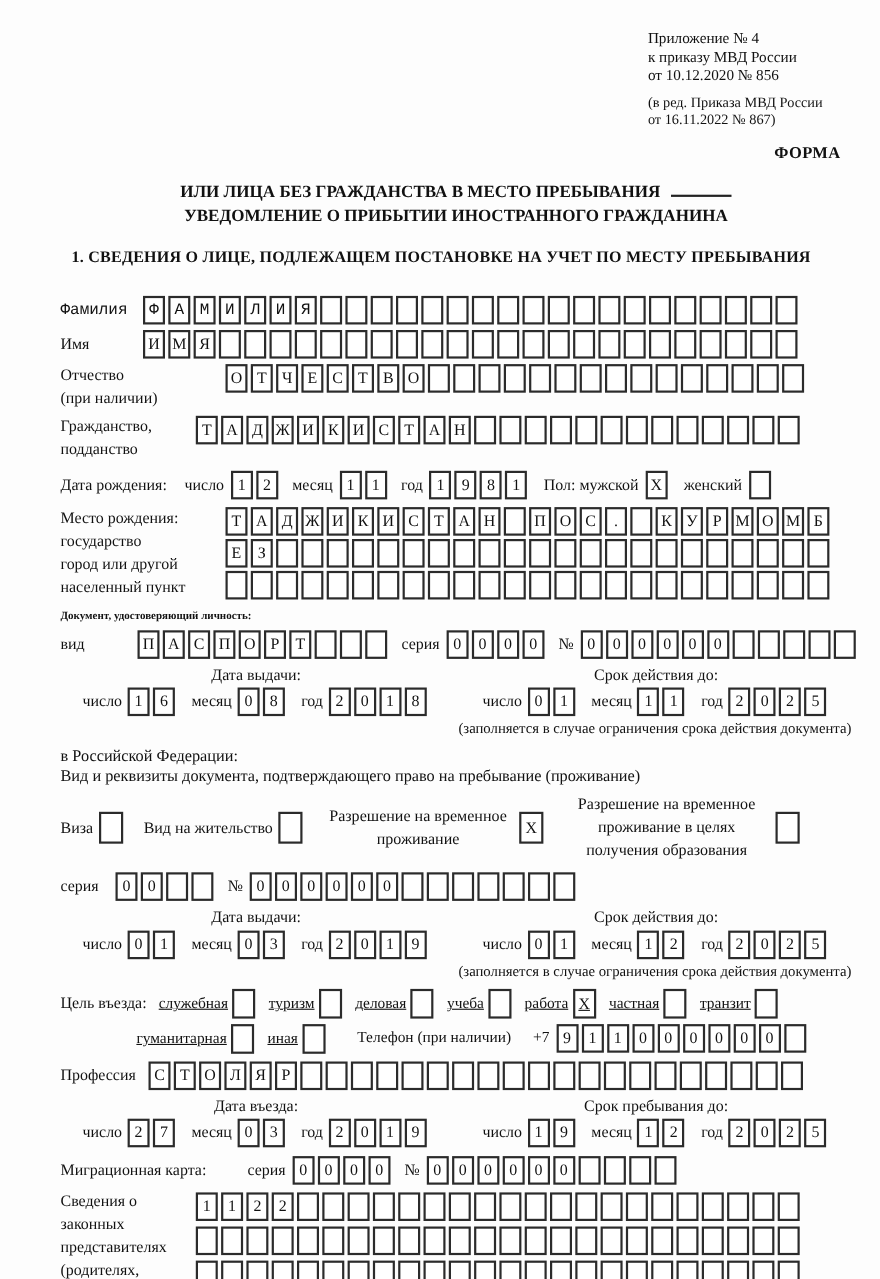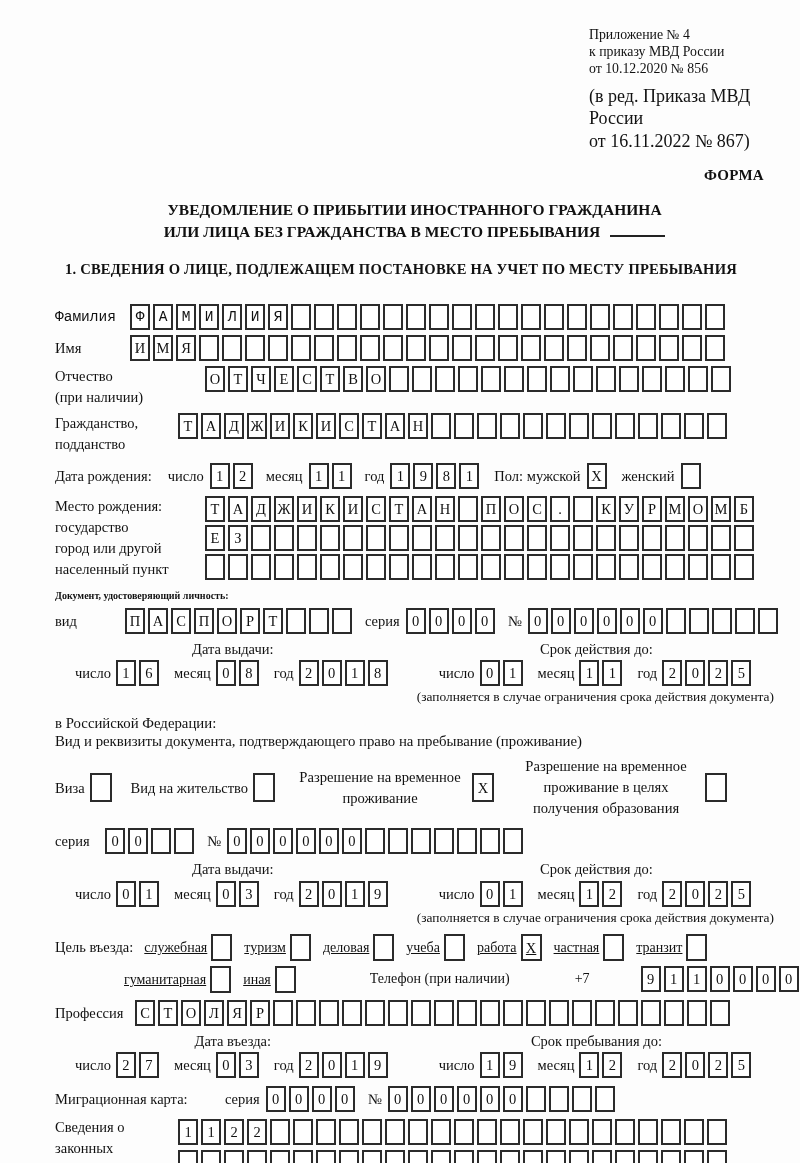--- a/index.html
+++ b/index.html
@@ -6,21 +6,21 @@
   .page{
     position:relative;width:800px;height:1163px;margin:0 auto;
     background:#fdfdfd;box-sizing:border-box;
     padding:26px 26px 14px 55px;overflow:hidden;
     font-family:"Liberation Serif","DejaVu Serif",serif;
     color:#111;font-size:14.5px;line-height:1.25;
   }
   
   .ref{margin-left:auto;width:185px;font-size:13.8px;}
   .ref .r1{margin-bottom:1px;}
-  .ref .r2{margin-top:7px;font-size:18px;}
+  .ref .r2{margin-top:7px;font-size:13px;}
   .forma{text-align:right;font-weight:bold;font-size:15px;padding-right:10px;margin-top:14px;letter-spacing:.3px;}
   .title{text-align:center;font-weight:bold;font-size:15.5px;margin-top:14px;line-height:1.45;}
   .blank-line{display:inline-block;width:55px;border-bottom:2px solid #222;margin-left:10px;vertical-align:baseline;}
   .section-heading{font-weight:bold;font-size:14.6px;margin-top:16px;margin-left:10px;letter-spacing:.2px;}
 
   .row{display:flex;align-items:flex-start;margin-top:5px;white-space:nowrap;}
   .boxrow{display:flex;flex:none;}
   .cell{
     box-sizing:border-box;flex:none;width:20px;height:26px;border:2px solid #2b2b2b;
     margin-right:3px;display:flex;align-items:center;justify-content:center;
@@ -75,24 +75,24 @@
     </div>
     <div class="r2">
       <div>(в ред. Приказа МВД России</div>
       <div>от 16.11.2022 № 867)</div>
     </div>
   </div>
 
   <div class="forma">ФОРМА</div>
 
   <div class="title">
-    <div>УВЕДОМЛЕНИЕ О ПРИБЫТИИ ИНОСТРАННОГО ГРАЖДАНИНА</div>
     <div>
       <span>ИЛИ ЛИЦА БЕЗ ГРАЖДАНСТВА В МЕСТО ПРЕБЫВАНИЯ</span><span class="blank-line"></span>
     </div>
+    <div>УВЕДОМЛЕНИЕ О ПРИБЫТИИ ИНОСТРАННОГО ГРАЖДАНИНА</div>
   </div>
 
   <div class="section-heading">1. СВЕДЕНИЯ О ЛИЦЕ, ПОДЛЕЖАЩЕМ ПОСТАНОВКЕ НА УЧЕТ ПО МЕСТУ ПРЕБЫВАНИЯ</div>
 
   <div class="row" style="margin-top:26px;font-family:Liberation Mono, monospace;">
     <span class="lbl w75">Фамилия</span>
     <span class="boxrow">
         <span class="cell">Ф</span>
         <span class="cell">А</span>
         <span class="cell">М</span>
@@ -538,21 +538,21 @@
         <span class="cell"></span>
         <span class="opt-label">работа</span>
         <span class="cell">X</span>
         <span class="opt-label">частная</span>
         <span class="cell"></span>
         <span class="opt-label">транзит</span>
         <span class="cell"></span>
       </span>
   </div>
 
-  <div class="row purpose" style="margin-left:60px;gap:45px;">
+  <div class="row purpose" style="margin-left:60px;">
     <span class="optrow">
         <span class="opt-label">гуманитарная</span>
         <span class="cell"></span>
         <span class="opt-label">иная</span>
         <span class="cell"></span>
       </span>
     <span class="mini" style="margin-left:26px;">Телефон (при наличии)</span>
     <span class="mini" style="margin-left:14px;">+7</span>
     <span class="boxrow">
         <span class="cell">9</span>

